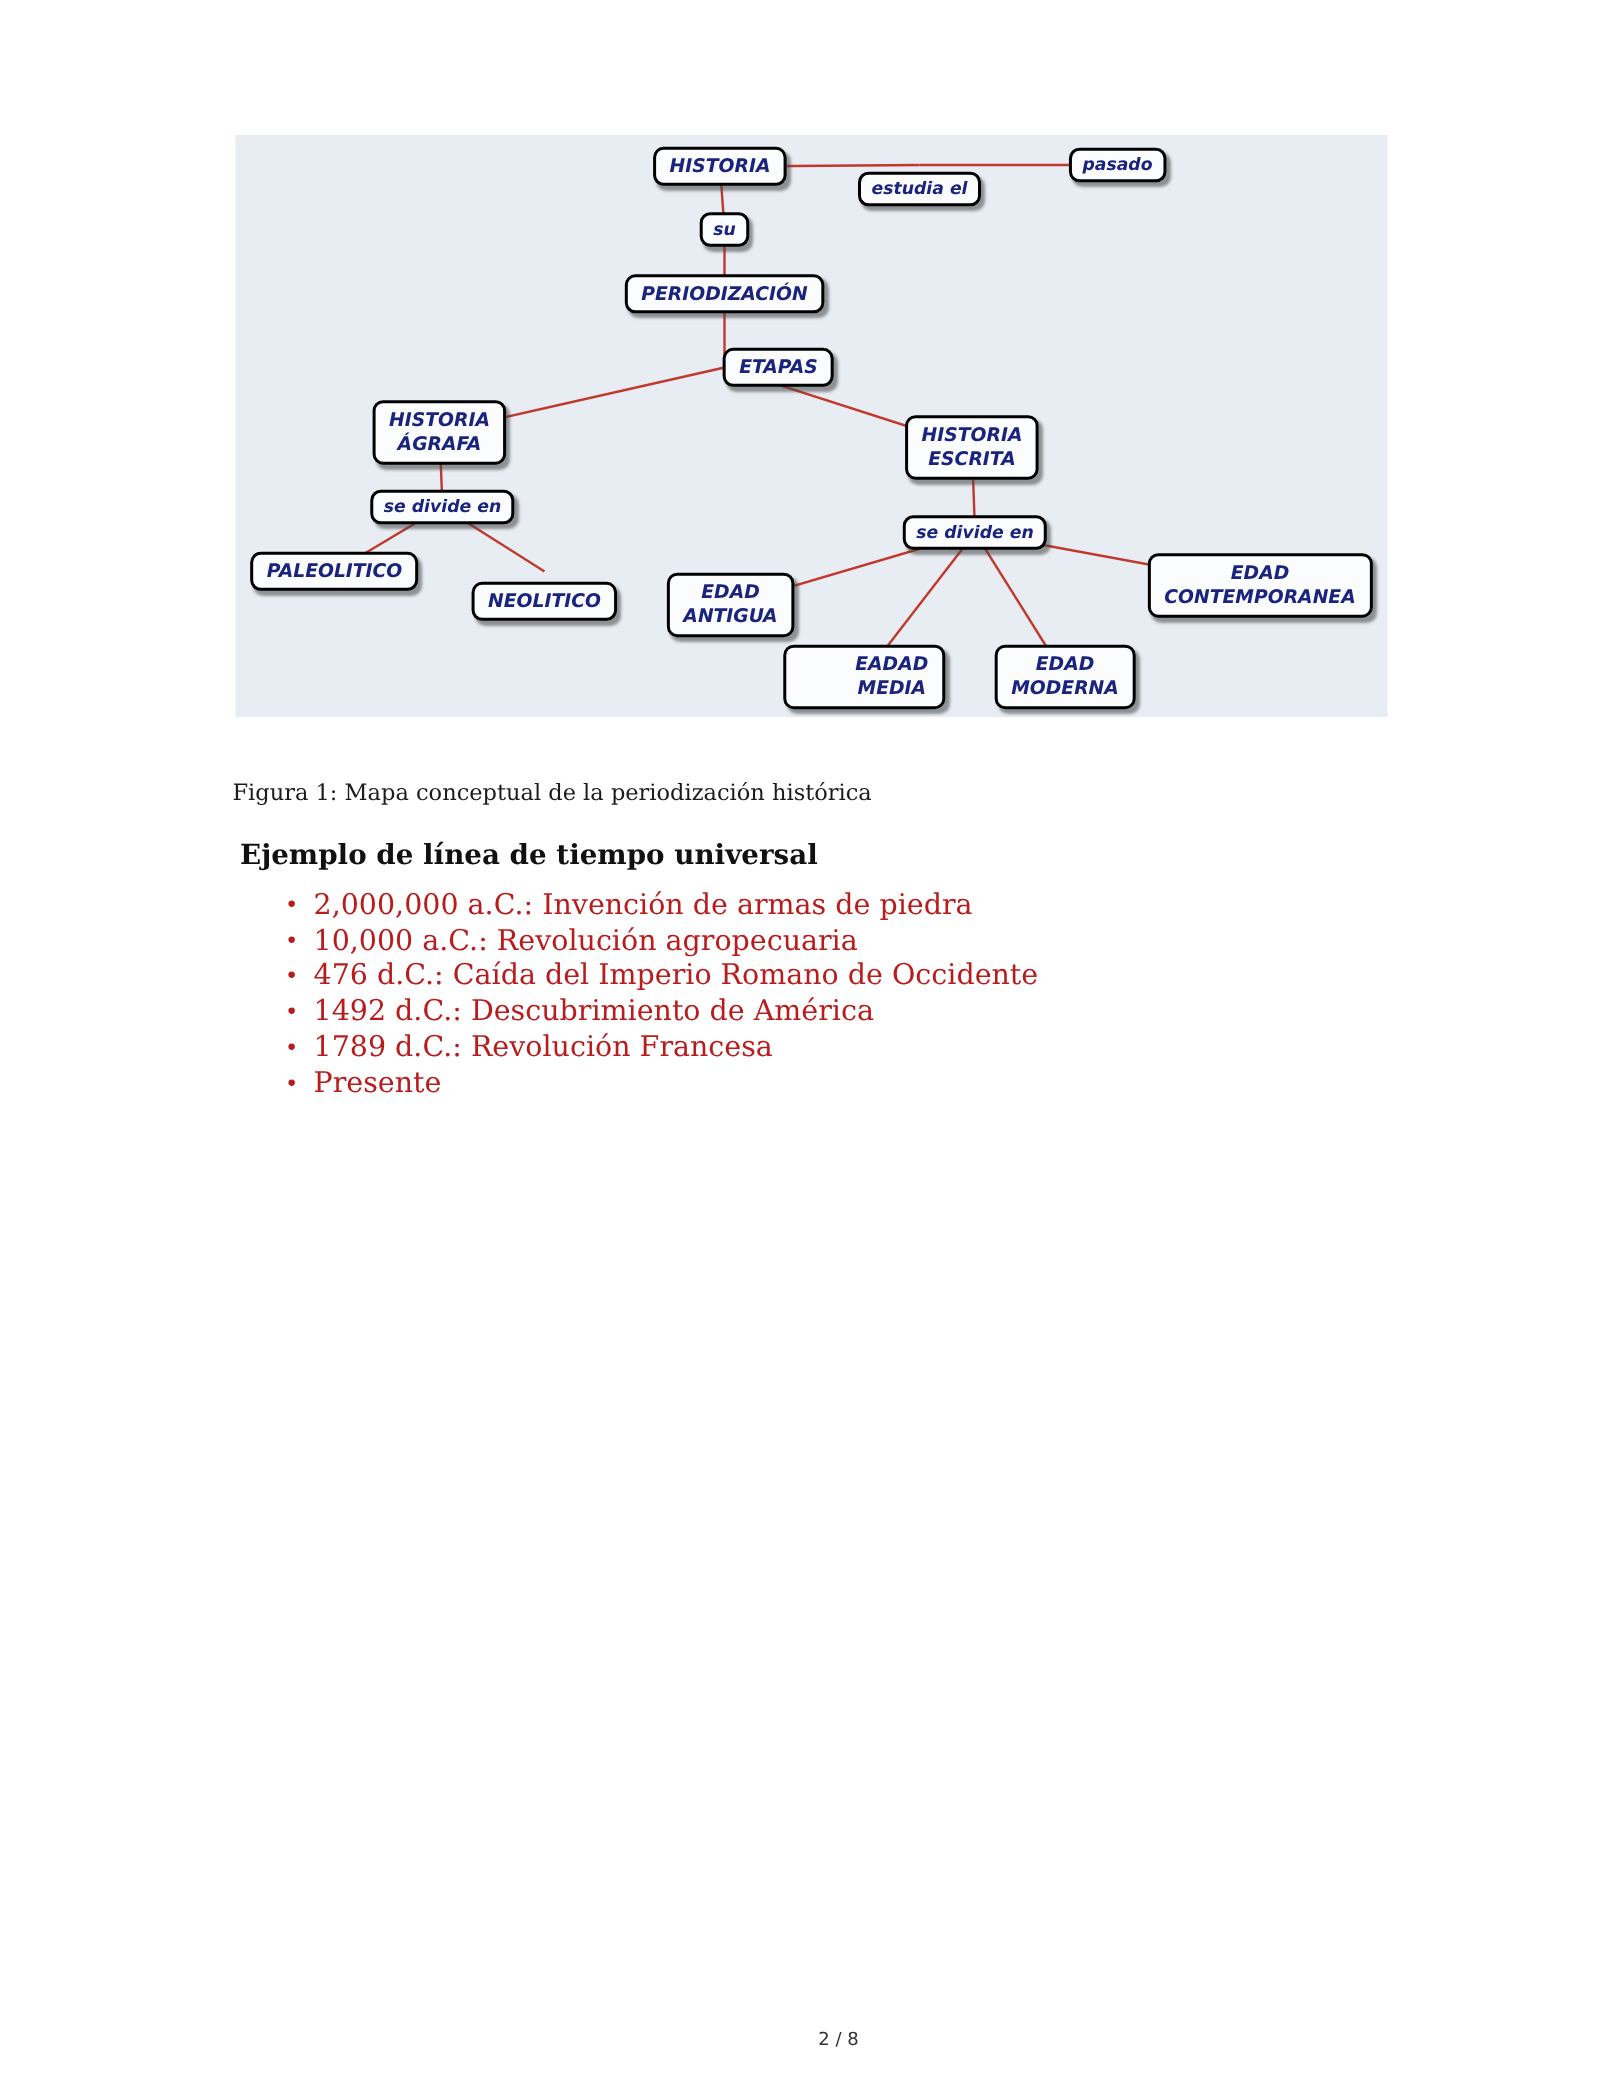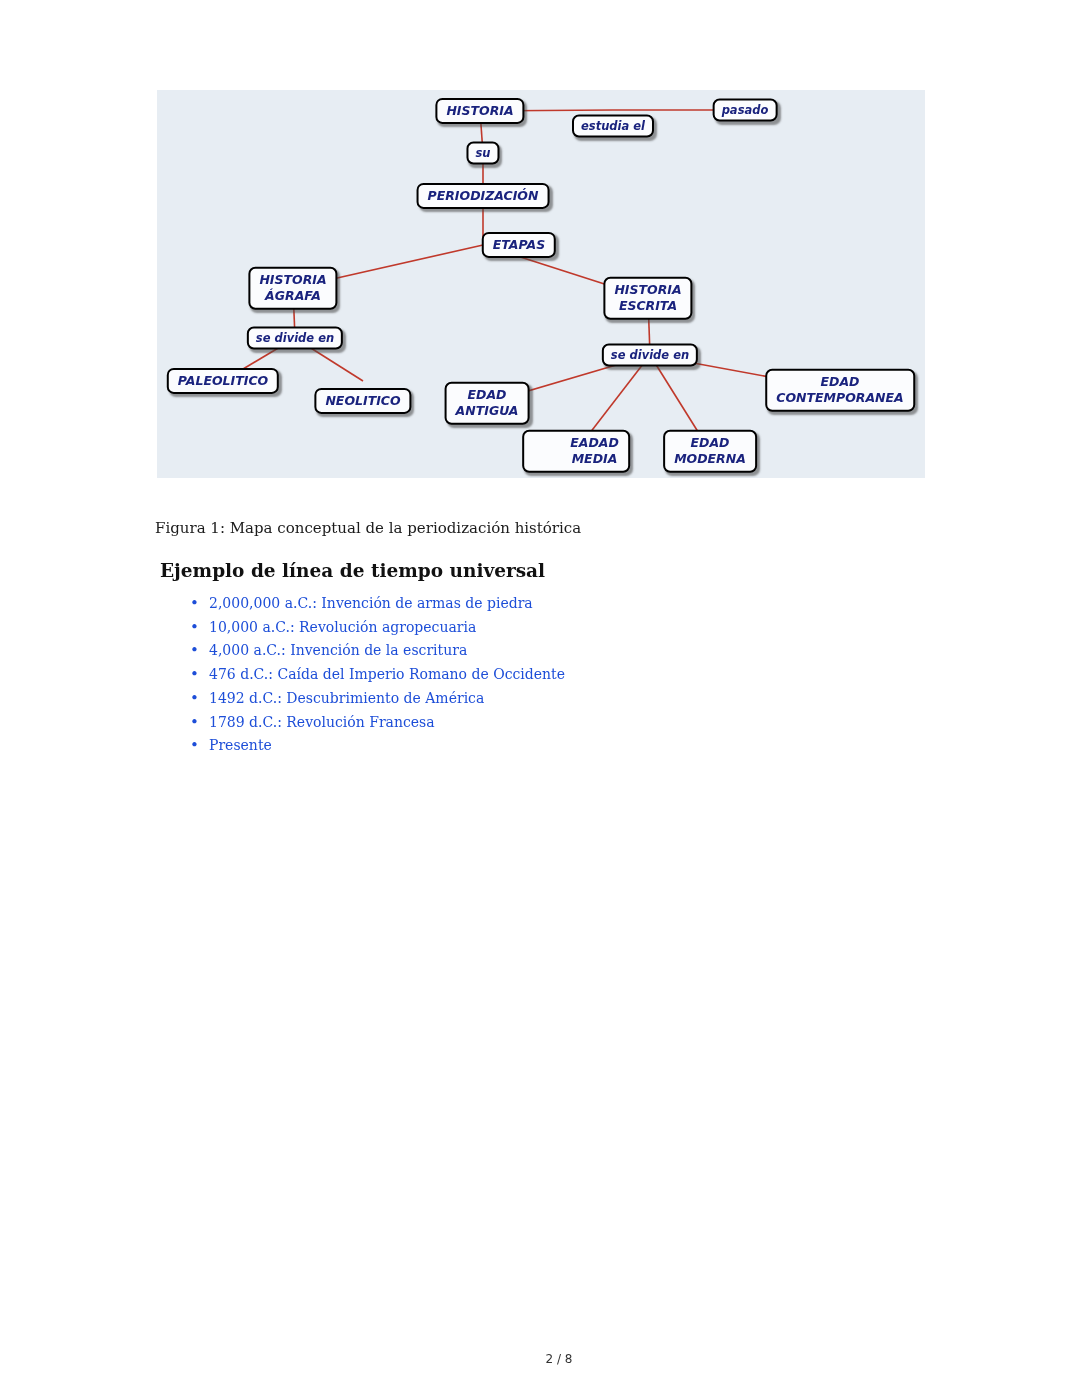--- a/index.html
+++ b/index.html
@@ -69,23 +69,23 @@
   }
   .bullets {
     position: absolute;
     left: 188px;
     top: 592px;
     list-style: none;
   }
   .bullets li {
     position: relative;
     padding-left: 21px;
-    font-size: 14px;
+    font-size: 19px;
     line-height: 23.7px;
-    color: #1d4ed8;
+    color: #b91c1c;
   }
   .bullets li::before {
     content: "\2022";
     position: absolute;
     left: 2px;
     font-size: 15px;
   }
   .page-number {
     position: absolute;
     left: 0; right: 0;
@@ -145,21 +145,20 @@
 CONTEMPORANEA</div>
   </div>
 
   <div class="caption">Figura 1: Mapa conceptual de la periodización histórica</div>
 
   <div class="heading">Ejemplo de línea de tiempo universal</div>
 
   <ul class="bullets">
     <li>2,000,000 a.C.: Invención de armas de piedra</li>
     <li>10,000 a.C.: Revolución agropecuaria</li>
-    <li>4,000 a.C.: Invención de la escritura</li>
     <li>476 d.C.: Caída del Imperio Romano de Occidente</li>
     <li>1492 d.C.: Descubrimiento de América</li>
     <li>1789 d.C.: Revolución Francesa</li>
     <li>Presente</li>
   </ul>
 
   <div class="page-number">2 / 8</div>
 
 </div>
 

